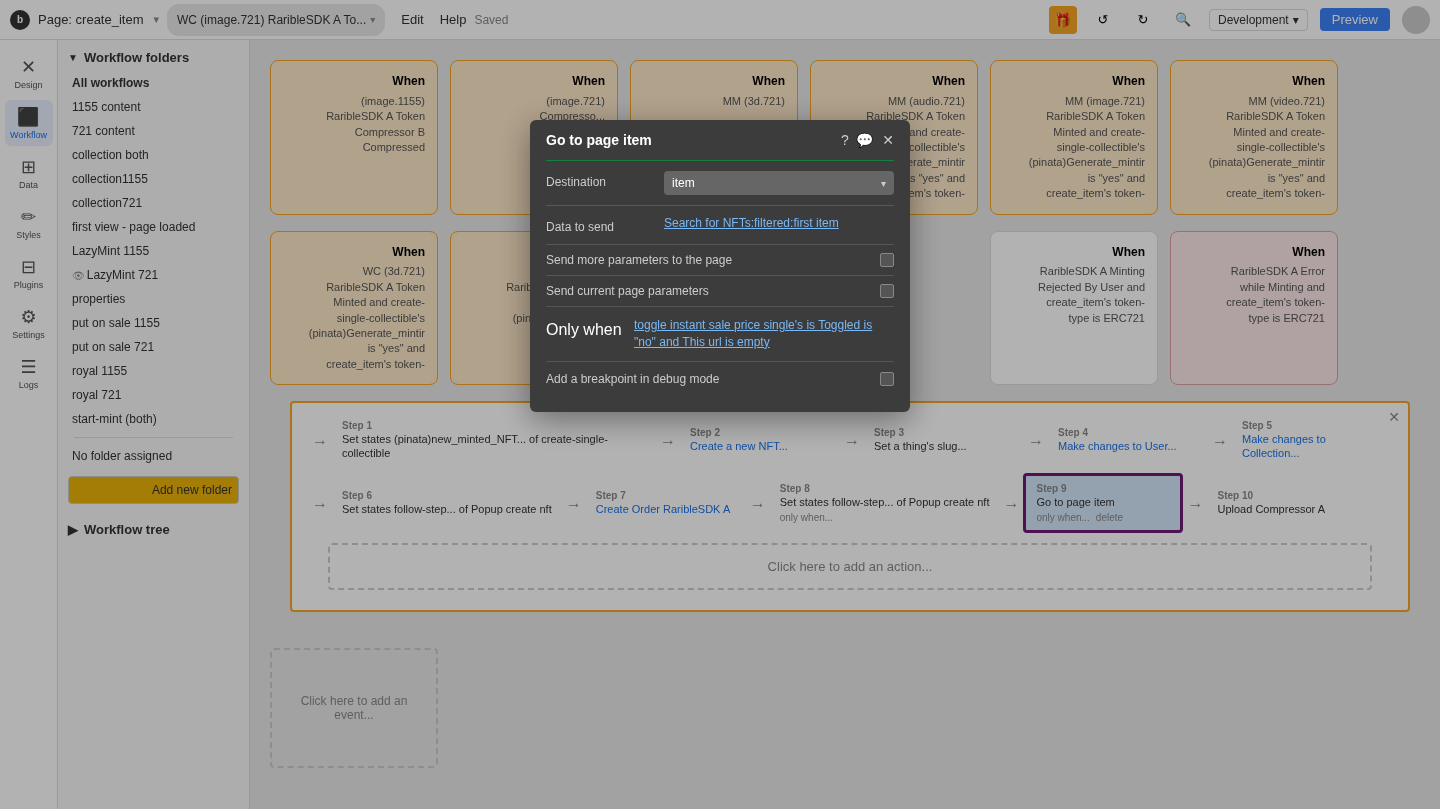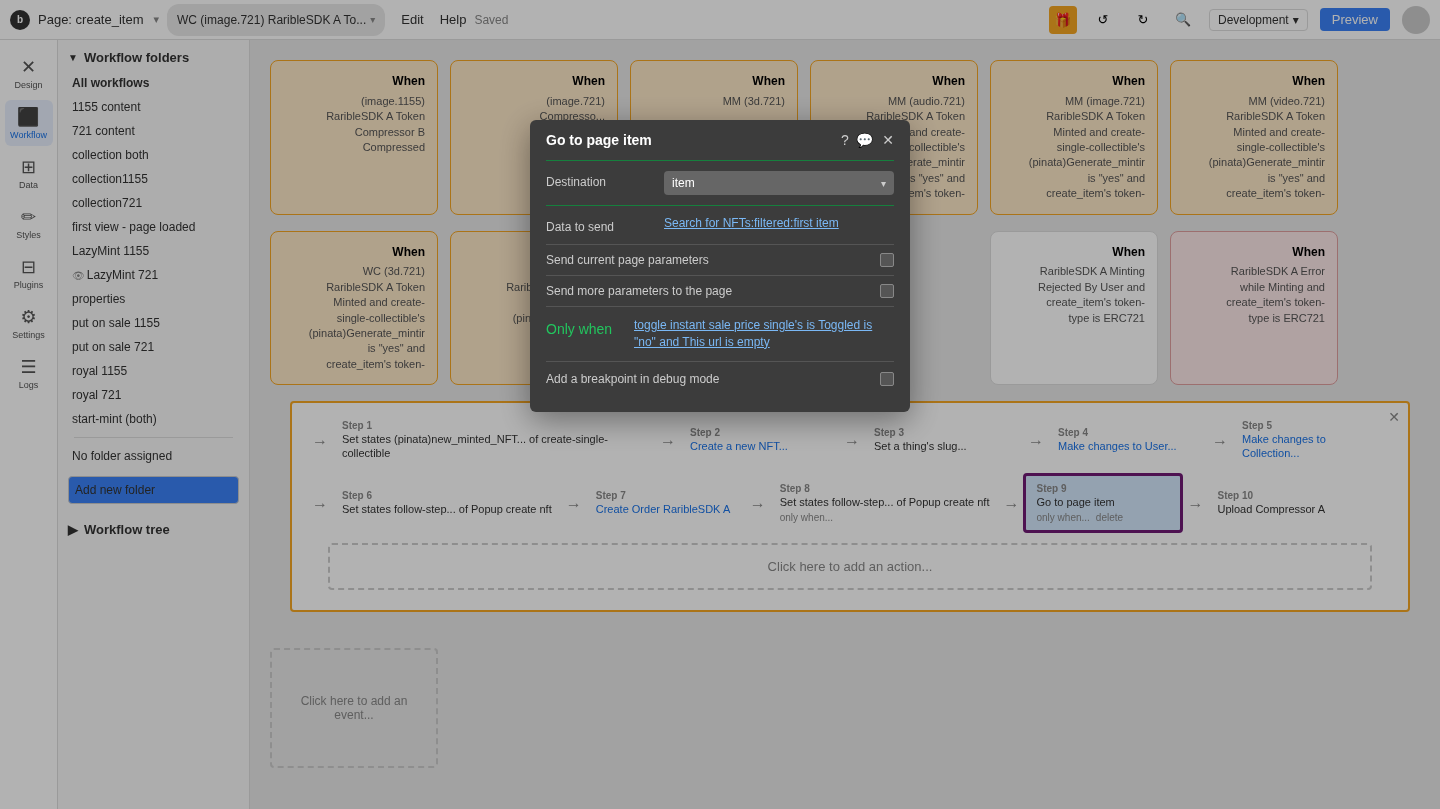--- a/index.html
+++ b/index.html
@@ -91,25 +91,25 @@
     .wf-item.bold { font-weight: 600; }
     .wf-item-actions { margin-left: auto; display: flex; gap: 4px; opacity: 0; }
     .wf-item-eye { font-size: 10px; color: #888; }
     .wf-separator { border: none; border-top: 1px solid #ddd; margin: 6px 10px; }
     .add-folder-btn {
       margin: 8px 10px;
       width: calc(100% - 20px);
       padding: 6px;
       border: 1px solid #ccc;
       border-radius: 4px;
-      background: #3b82f6;
+      background: #eab308;
       font-size: 12px;
       cursor: pointer;
       color: #333;
-      text-align: left;
+      text-align: right;
     }
     .wf-tree-header {
       display: flex;
       align-items: center;
       gap: 6px;
       padding: 10px 10px 6px 10px;
       font-weight: 600;
       font-size: 13px;
       color: #333;
       cursor: pointer;
@@ -258,21 +258,21 @@
     .modal-checkbox-label { font-size: 12px; color: #ccc; flex: 1; }
     .modal-checkbox { width: 14px; height: 14px; border: 1px solid #888; border-radius: 2px; background: #555; flex-shrink: 0; }
 
     .modal-onlywhen-row {
       display: flex;
       align-items: flex-start;
       gap: 8px;
       padding: 10px 0;
       border-top: 1px solid #555;
     }
-    .modal-onlywhen-label { width: 80px; font-size: 14px; color: #22c55e; padding-top: 4px; flex-shrink: 0; }
+    .modal-onlywhen-label { width: 80px; font-size: 16px; color: #ffffff; padding-top: 4px; flex-shrink: 0; }
     .modal-onlywhen-value { flex: 1; font-size: 12px; color: #7ab8f5; line-height: 1.4; text-decoration: underline; cursor: pointer; }
 
     .modal-breakpoint-row {
       display: flex;
       align-items: center;
       gap: 8px;
       padding: 10px 0;
       border-top: 1px solid #555;
     }
     .modal-breakpoint-label { font-size: 12px; color: #ccc; flex: 1; }
@@ -639,26 +639,26 @@
           </div>
         </div>
       </div>
 
       <div class="modal-row">
         <span class="modal-label">Data to send</span>
         <span class="modal-link">Search for NFTs:filtered:first item</span>
       </div>
 
       <div class="modal-checkbox-row">
+        <span class="modal-checkbox-label">Send more parameters to the page</span>
+        <div class="modal-checkbox"></div>
+      </div>
+
+      <div class="modal-checkbox-row">
         <span class="modal-checkbox-label">Send current page parameters</span>
-        <div class="modal-checkbox"></div>
-      </div>
-
-      <div class="modal-checkbox-row">
-        <span class="modal-checkbox-label">Send more parameters to the page</span>
         <div class="modal-checkbox"></div>
       </div>
 
       <div class="modal-onlywhen-row">
         <span class="modal-onlywhen-label">Only when</span>
         <span class="modal-onlywhen-value">toggle instant sale price single's is Toggled is "no" and This url is empty</span>
       </div>
 
       <div class="modal-breakpoint-row">
         <span class="modal-breakpoint-label">Add a breakpoint in debug mode</span>

